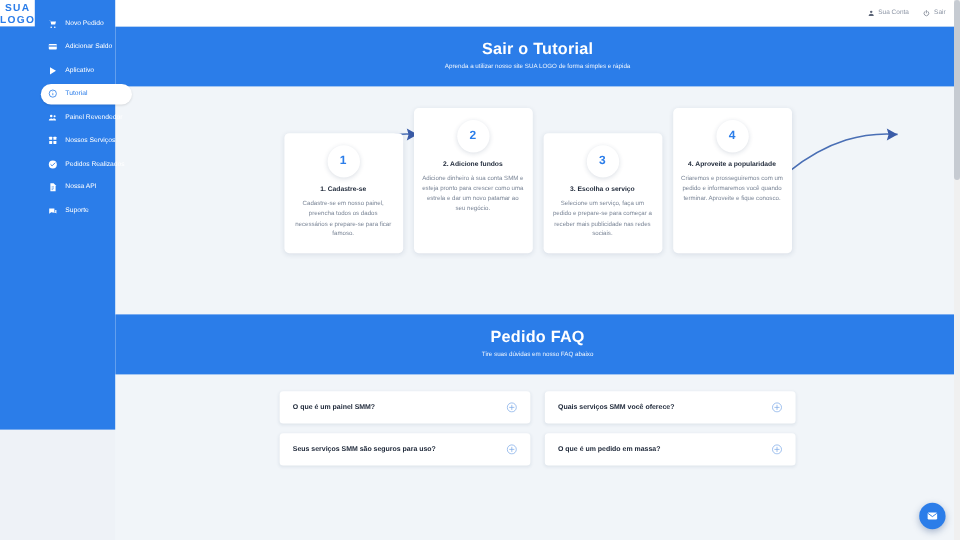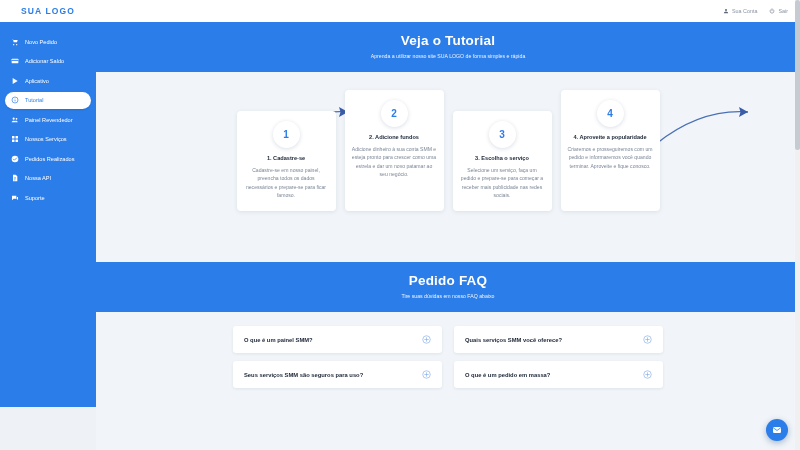--- a/index.html
+++ b/index.html
@@ -6,25 +6,25 @@
   html, body {
     width: 800px; height: 450px;
     font-family: "Liberation Sans", sans-serif;
     background: #eef2f7;
     overflow: hidden;
   }
   #app { position: relative; width: 800px; height: 450px; display: flex; }
 
   
   .sidebar {
-    width: 96px; height: 407px;
+    width: 96px; height: 358px;
     background: #2b7de9;
-    display: flex; flex-direction: column;
+    display: flex; flex-direction: row;
     flex: 0 0 96px;
-    position: relative; z-index: 5;
+    position: relative; z-index: 5; text-align: center;
   }
   .logo-box {
     height: 22px; background: #ffffff;
     display: flex; align-items: center; justify-content: center;
     flex: 0 0 22px;
   }
   .logo-text {
     color: #2b7de9; font-weight: bold; font-size: 8.5px;
     letter-spacing: 1.1px;
   }
@@ -308,21 +308,21 @@
               <path d="M6.8 6.4a8 8 0 1 0 10.4 0"></path>
             </svg>
         </span>
         <span>Sair</span>
       </div>
     </header>
 
     <div class="scrollarea">
 
       <section class="banner">
-        <h1>Veja o Tutorial</h1>
+        <h1>Sair o Tutorial</h1>
         <p>Aprenda a utilizar nosso site  SUA LOGO de forma simples e rápida</p>
       </section>
 
       <section class="steps-wrap">
         <svg class="arrows-svg" viewBox="0 0 704 190" preserveAspectRatio="none">
           <g fill="none" stroke="#4a6fb5" stroke-width="1.3">
             <path d="M160 72 C 195 44, 225 38, 252 40"></path>
             <path d="M360 72 C 395 98, 425 104, 452 102"></path>
             <path d="M560 72 C 595 44, 625 38, 652 40"></path>
           </g>

